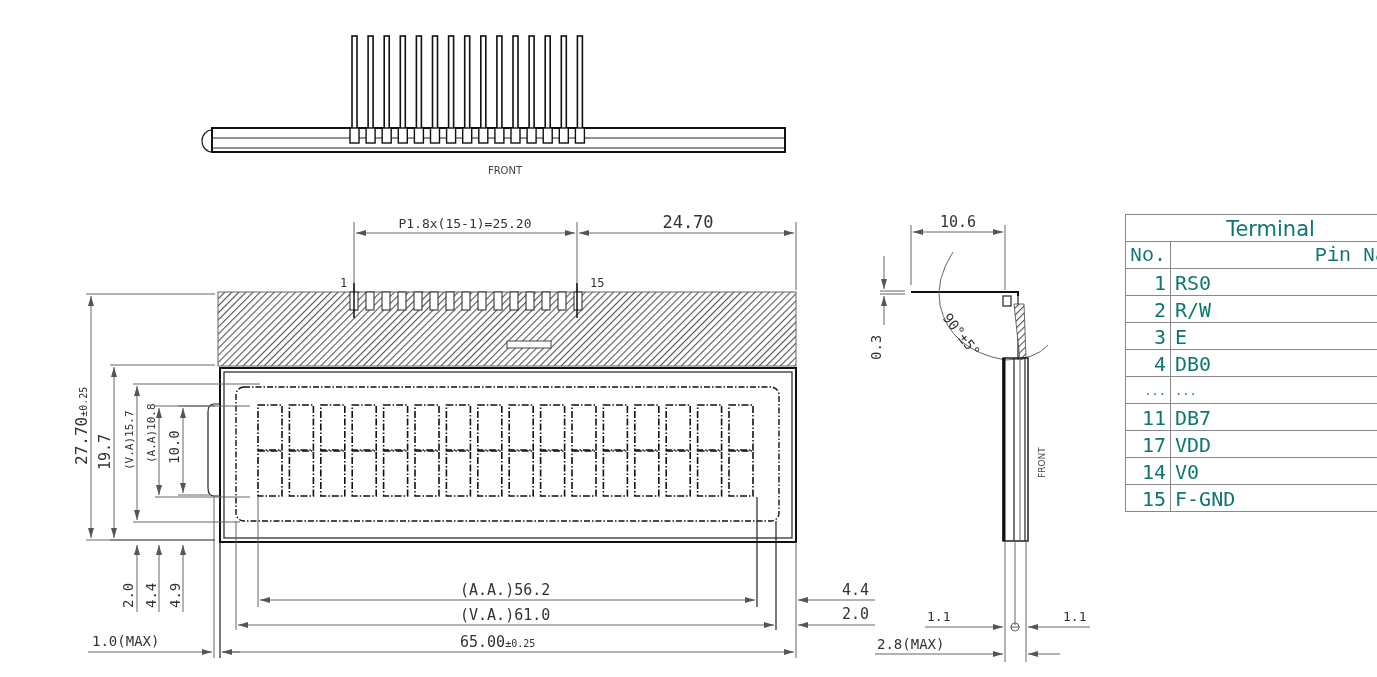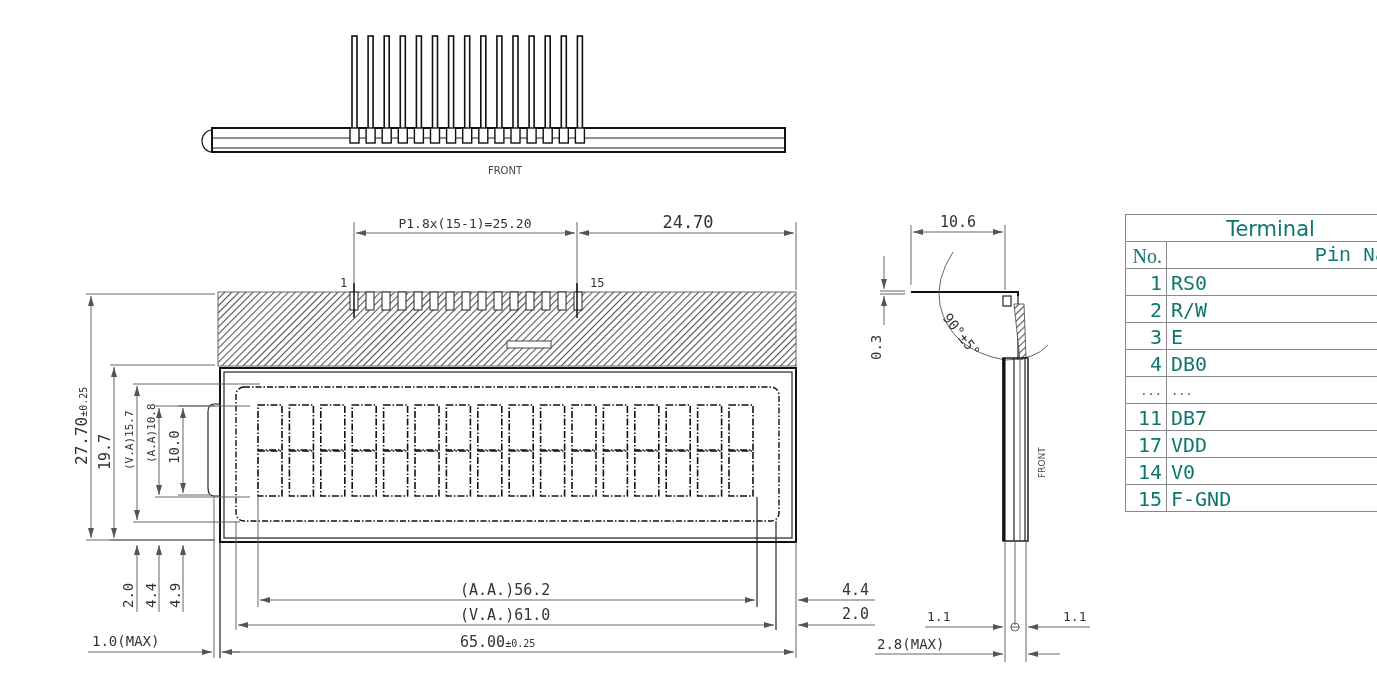--- a/index.html
+++ b/index.html
@@ -18,21 +18,21 @@
     border-collapse: collapse;
     font-family: "DejaVu Sans Mono", "Liberation Mono", monospace;
     color: #0f766e;
     margin-top: 13px;
   }
   #terminal-table td, #terminal-table th {
     border: 1.5px solid #888; height: 26px; padding: 0 4px; font-weight: normal;
     font-size: 20px; line-height: 24px; vertical-align: bottom;
   }
   #terminal-table th.title { text-align: center; font-family: "DejaVu Sans", sans-serif; font-size: 21px; }
-  #terminal-table th.no { width: 32px; text-align: right; font-family: Liberation Serif, serif; }
+  #terminal-table th.no { width: 32px; text-align: right; font-family: Liberation Mono, monospace; }
   #terminal-table th.pn { text-align: right; font-family: Liberation Mono, monospace; }
   #terminal-table td.no { text-align: right; }
   #terminal-table td.ell { font-size: 12px; }
 </style>
 </head>
 <body>
 
 <svg id="drawing" width="1377" height="677" viewBox="0 0 1377 677" xmlns="http://www.w3.org/2000/svg">
   <defs>
     <pattern id="hatch" patternUnits="userSpaceOnUse" width="5" height="5" patternTransform="rotate(45)">

